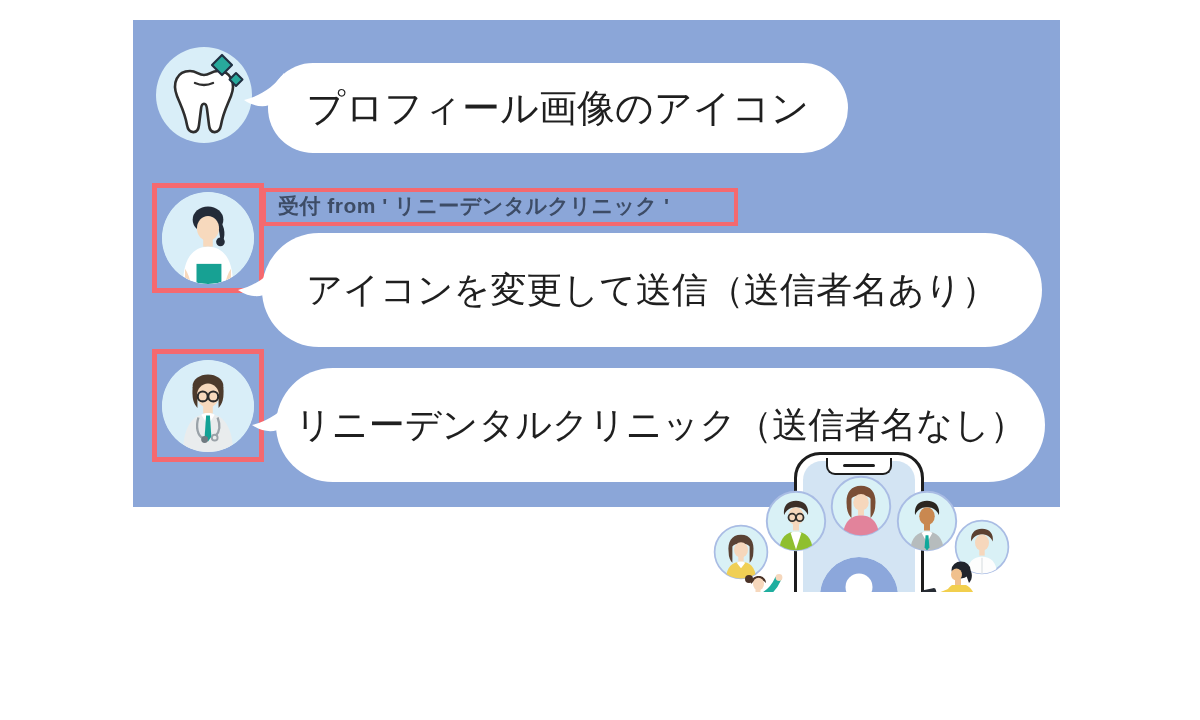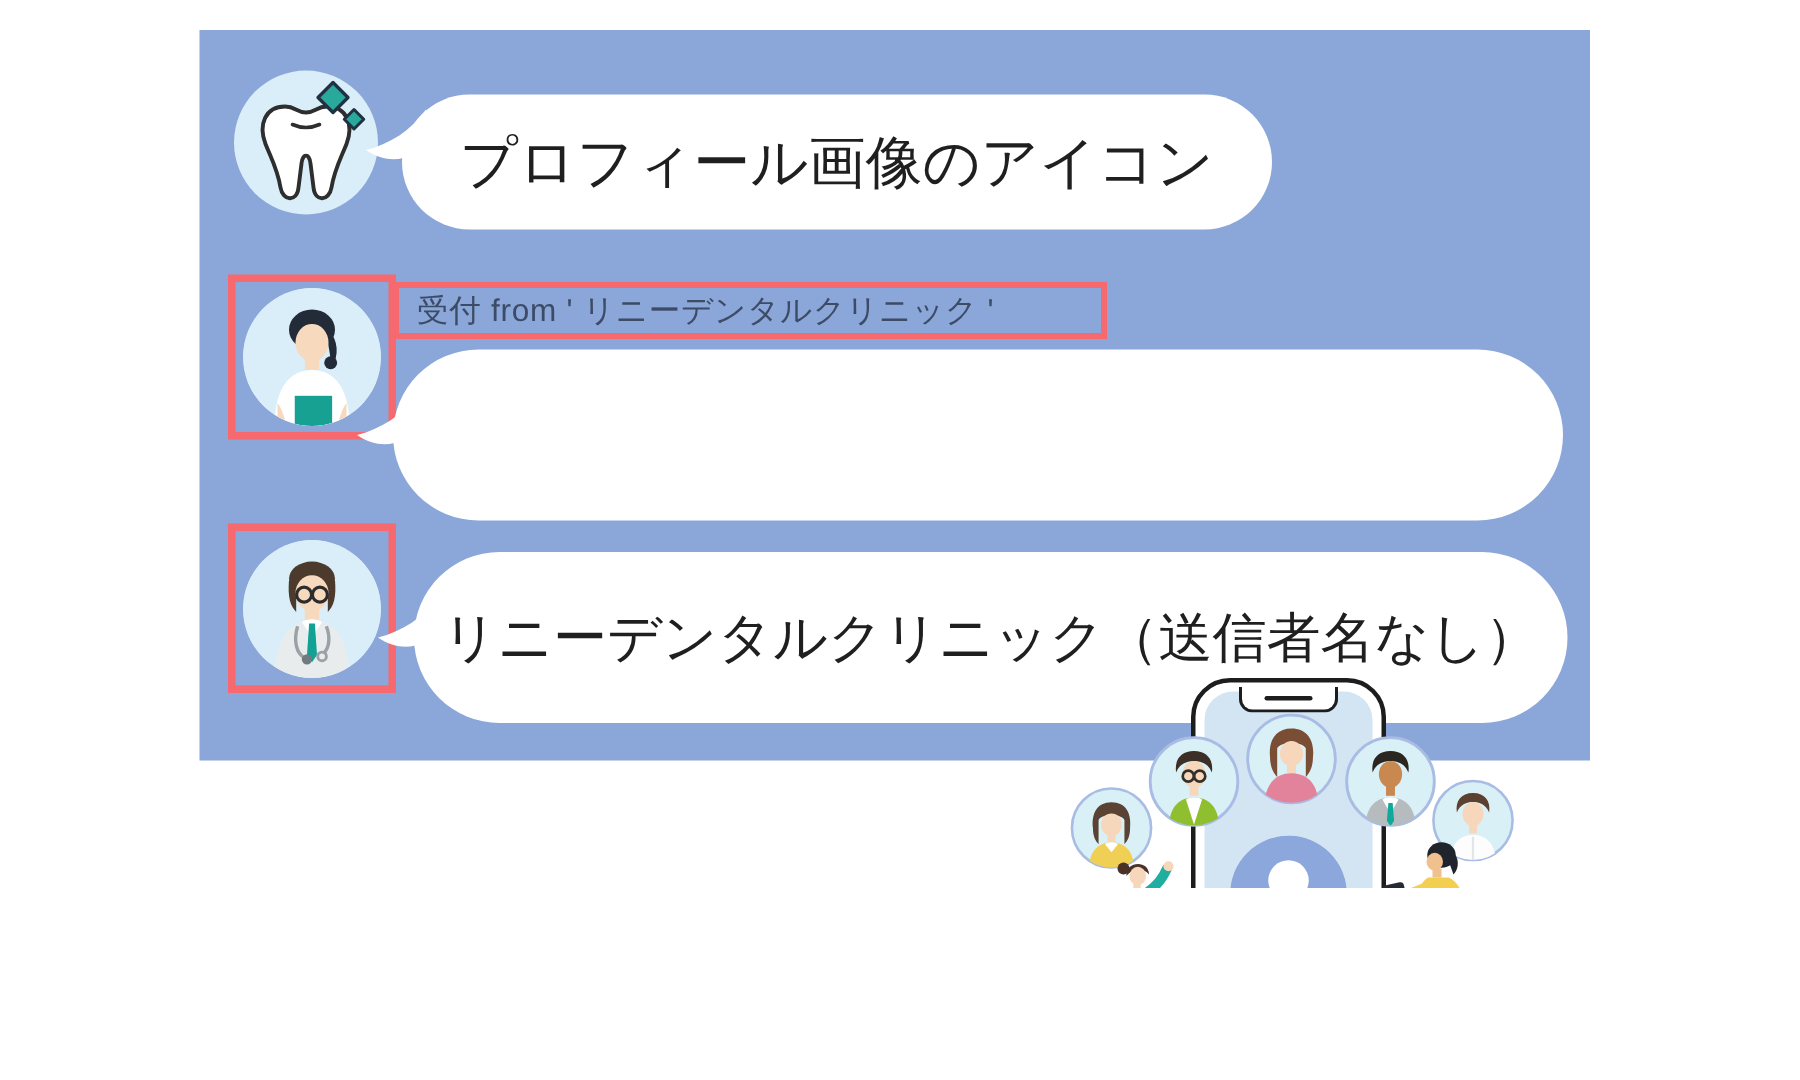--- a/index.html
+++ b/index.html
@@ -30,22 +30,22 @@
   .bubble .tail{position:absolute;left:-24px;width:40px;height:42px;}
   .b1{left:268px;top:63px;width:580px;height:90px;border-radius:45px;font-size:38px;}
   .b2{left:262px;top:233px;width:780px;height:114px;border-radius:57px;font-size:36px;}
   .b3{left:276px;top:368px;width:769px;height:114px;border-radius:57px;font-size:36px;}
   .b1 .tail{top:6px;}
   .b2 .tail{top:26px;}
   .b3 .tail{top:26px;}
   .sender-label{
     position:absolute;left:262px;top:188px;width:476px;height:38px;
     border:4px solid var(--highlight_red,#f5696f);box-sizing:border-box;
-    display:flex;align-items:center;padding-left:12px;
-    font-size:21px;font-weight:normal;color:var(--label_text,#3d4c66);
+    display:flex;align-items:flex-start;padding-left:12px;
+    font-size:21px;font-weight:bold;color:var(--label_text,#3d4c66);
     letter-spacing:0.5px;
   }
   
   .phone{
     position:absolute;left:794px;top:452px;width:130px;height:256px;
     background:#fff;border:3px solid #1d1d1d;border-radius:26px;box-sizing:border-box;
   }
   .phone .screen{
     position:absolute;left:6px;right:6px;top:6px;bottom:6px;
     background:var(--phone_screen,#d3e4f3);border-radius:19px;
@@ -112,20 +112,21 @@
       </svg>
     </div>
   </div>
   <div class="sender-label">
     <span>受付 from ' リニーデンタルクリニック '</span>
   </div>
   <div class="bubble b2">
     <svg class="tail" viewBox="0 0 40 42">
       <path d="M40 4 C30 18 16 27 0 31 C16 42 32 37 40 26 Z" fill="#ffffff"></path>
     </svg>
+    <span>アイコンを変更して送信（送信者名あり）</span>
   </div>
 
   <div class="red-frame" style="left:152px;top:349px;width:112px;height:113px;">
     <div class="avatar-circle" style="position:relative;width:92px;height:92px;">
       <svg viewBox="0 0 96 96">
         <defs>
             <clipPath id="dc">
               <circle cx="48" cy="48" r="48"></circle>
             </clipPath>
           </defs>

